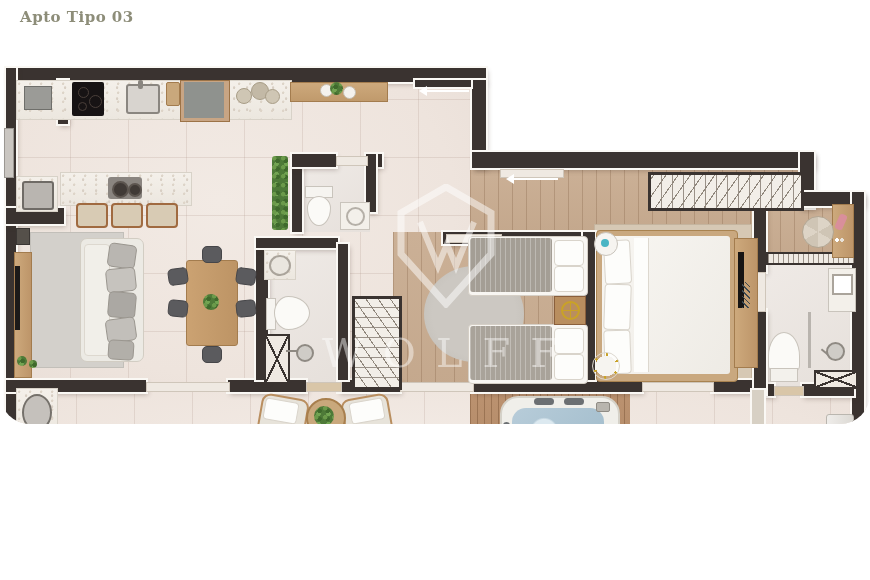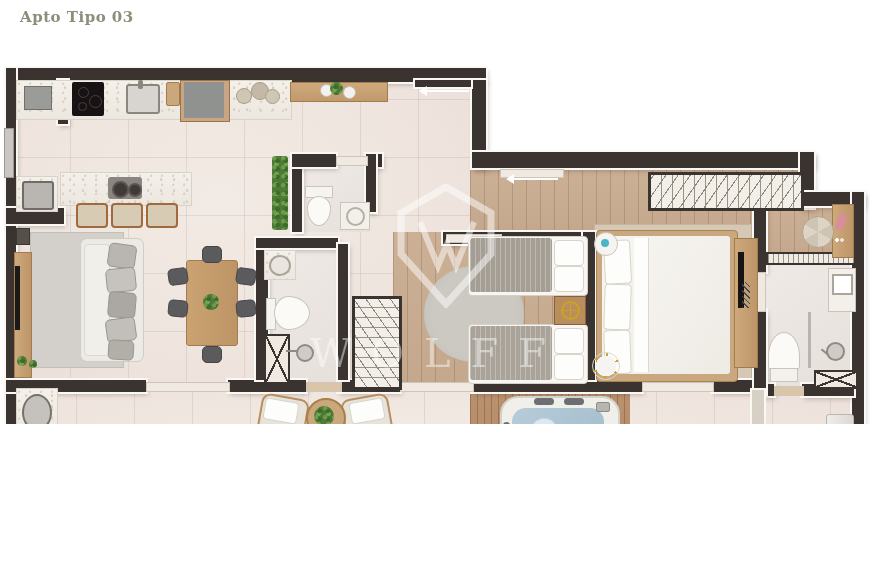--- a/index.html
+++ b/index.html
@@ -1,17 +1,17 @@
 <!DOCTYPE html>
 <html><head>
 <meta charset="utf-8">
 <style>
   html,body{margin:0;padding:0;background:#fff;}
   .canvas{position:relative;width:870px;height:424px;background:#fff;overflow:hidden;
-          font-family:"Liberation Sans",sans-serif;}
+          font-family:"Liberation Sans",sans-serif;border-radius:30px;}
   .abs{position:absolute;}
   .title{position:absolute;left:20px;top:8px;font-family:"DejaVu Serif","Liberation Serif",serif;
          font-weight:bold;font-size:15px;letter-spacing:.5px;color:#8d8d79;}
   
   .tile{background:
       repeating-linear-gradient(90deg, rgba(165,138,126,.20) 0 1px, transparent 1px 58px),
       repeating-linear-gradient(0deg, rgba(165,138,126,.20) 0 1px, transparent 1px 58px),
       radial-gradient(ellipse at 45% 40%, #f2eae4 0%, #eee4dd 65%, #e8ddd6 100%);}
   .wood{background:
       repeating-linear-gradient(90deg, rgba(122,88,60,.28) 0 1px, transparent 1px 14px),
@@ -45,21 +45,21 @@
       radial-gradient(circle at 70% 60%, #3f6a2c 0 2px, transparent 2.5px),
       radial-gradient(circle at 45% 80%, #72a452 0 2px, transparent 2.5px),
       #4e7a38;background-size:9px 9px,8px 8px,10px 10px,100% 100%;z-index:23;}
   .chair{position:absolute;width:18px;height:15px;background:#5b5b5e;border:1px solid #464649;border-radius:5px;z-index:23;}
   .pillow{position:absolute;background:#fdfdfb;border:1px solid #d9d4cb;border-radius:4px;z-index:24;}
   .gpillow{position:absolute;border-radius:5px;z-index:24;border:1px solid #9a968f;}
   .arrow{position:absolute;height:2px;background:#fff;z-index:25;}
   .arrow::before{content:'';position:absolute;left:-7px;top:-4px;border:5px solid transparent;border-right:8px solid #fff;}
   .stool{position:absolute;width:28px;height:21px;background:#d8cbb4;border:2px solid #a06a40;border-radius:4px;z-index:23;}
   .wm{z-index:40;pointer-events:none;}
-  .wm-brand{position:absolute;left:290px;top:330px;width:300px;
+  .wm-brand{position:absolute;left:290px;top:330px;width:300px;text-align:center;
       font-family:"DejaVu Serif","Liberation Serif",serif;font-size:40px;font-weight:400;
       letter-spacing:20px;text-indent:20px;color:rgba(255,255,255,.45);z-index:40;}
   .wm-tag{position:absolute;left:320px;top:382px;width:240px;text-align:center;
       font-size:12px;letter-spacing:15px;text-indent:15px;color:rgba(255,255,255,.55);z-index:40;}
 </style>
 </head>
 <body>
 
 <div class="canvas">
   <div class="title">Apto Tipo 03</div>

